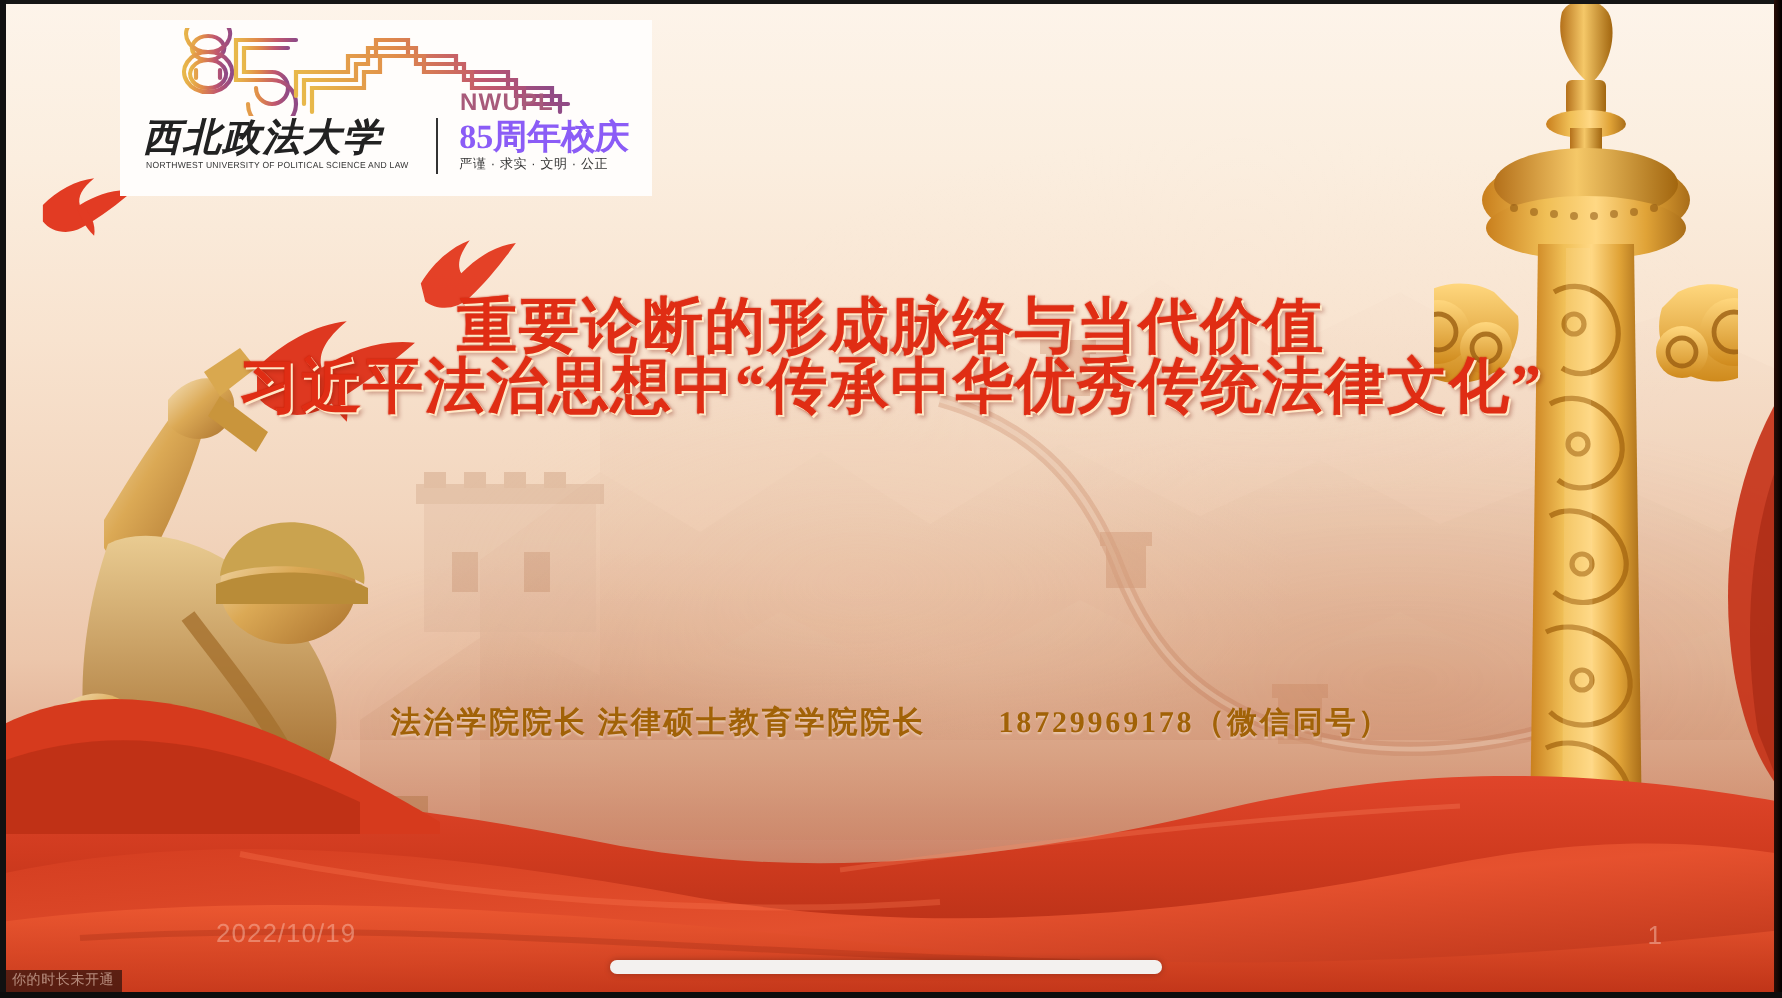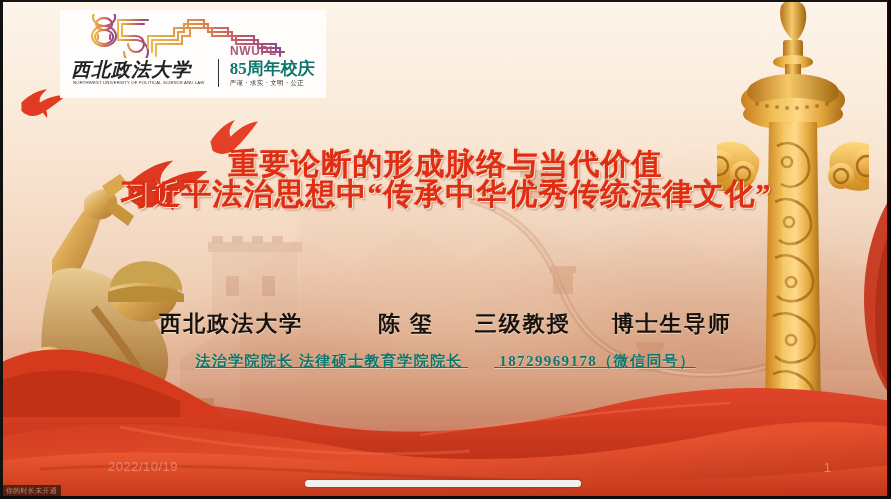--- a/index.html
+++ b/index.html
@@ -84,21 +84,21 @@
   .uni-en{
     font-size:4.4px; color:#333; letter-spacing:.15px;
     text-align:center; margin-top:2px; line-height:1;
     transform:scaleX(.97);
   }
   .logo-divider{
     width:1px; height:28px; background:#333; margin:0 5px;
   }
   .anniv-cn{
     font-family:"Liberation Serif", serif;
-    font-size:17px; font-weight:bold; color:#0f766e; line-height:1;
+    font-size:17px; font-weight:bold; color:#8b5cf6; line-height:1;
   }
   .anniv-motto{
     font-size:6.5px; color:#333; letter-spacing:.3px; margin-top:3px; line-height:1;
   }
 
   
   .title-block{
     position:absolute; left:0; right:0; top:128px;
     text-align:center;
   }
@@ -127,24 +127,23 @@
     text-shadow:0 1px 1px rgba(255,240,220,.6);
   }
   .speaker-line .seg{ display:inline-block; }
   .gap-lg{ display:inline-block; width:60px; }
   .gap-md{ display:inline-block; width:26px; }
 
   .subinfo-line{
     position:absolute; left:0; right:0; top:352px;
     text-align:center;
     font-family:"Liberation Serif", serif;
-    font-size:15px; font-weight:bold; color:#0f766e;
+    font-size:15px; font-weight:bold; color:#a16207;
     letter-spacing:1.4px; white-space:nowrap;
     text-shadow:0 1px 1px rgba(255,240,220,.5);
-    text-decoration:underline;
   }
 
   
   .dove{ position:absolute; opacity:.92; }
 
   
   .soldier{ position:absolute; left:-6px; top:168px; width:270px; height:240px; }
 
   
   .huabiao{ position:absolute; right:22px; top:-4px; width:152px; height:420px; }
@@ -464,29 +463,20 @@
         <div class="anniv-motto">严谨 · 求实 · 文明 · 公正</div>
       </div>
     </div>
   </div>
 
   <div class="title-block">
     <div class="title-line title-line-2">重要论断的形成脉络与当代价值</div>
     <div class="title-line">习近平法治思想中“传承中华优秀传统法律文化”</div>
   </div>
 
-  <div class="speaker-line">
-    <span class="seg">西北政法大学</span>
-    <span class="gap-lg"></span>
-    <span class="seg">陈 玺</span>
-    <span class="gap-md"></span>
-    <span class="seg">三级教授</span>
-    <span class="gap-md"></span>
-    <span class="seg">博士生导师</span>
-  </div>
 
   <div class="subinfo-line">
     <span class="seg">法治学院院长 法律硕士教育学院院长</span>
     <span class="gap-md"></span>
     <span class="seg">18729969178（微信同号）</span>
   </div>
 
   <div class="date-stamp">2022/10/19</div>
 
   <div class="page-num">1</div>

